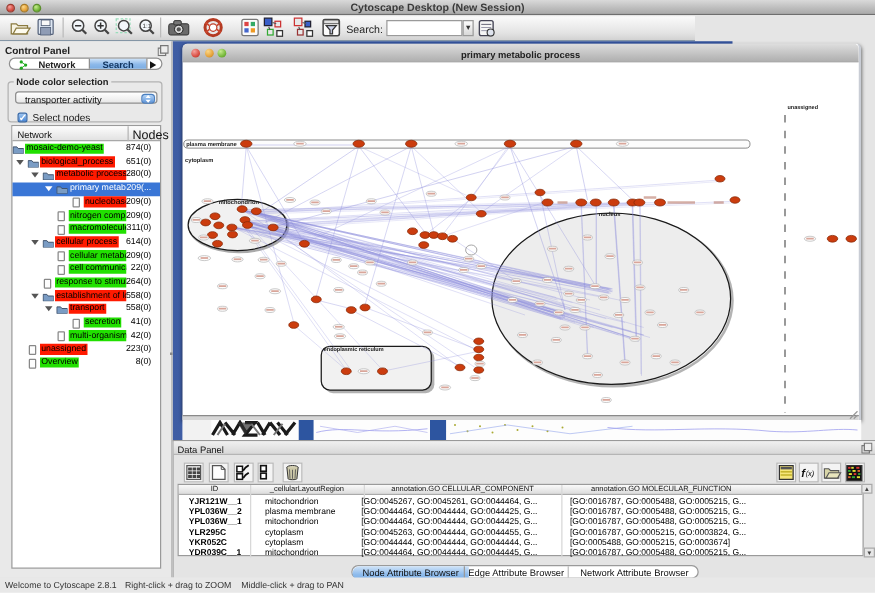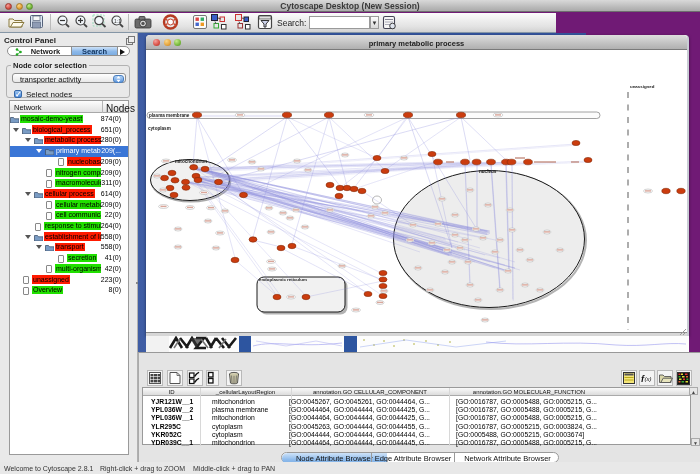--- a/index.html
+++ b/index.html
@@ -1,17 +1,17 @@
 <!DOCTYPE html>
 <html><head>
 <meta charset="utf-8">
 <style>
 * { margin:0; padding:0; box-sizing:border-box; }
 html,body { width:700px; height:474px; overflow:hidden; font-family:"Liberation Sans", sans-serif; }
-#app { position:relative; width:700px; height:474px; background:#701a75;text-decoration:underline; }
+#app { position:relative; width:700px; height:474px; background:#e5e5e5;text-decoration:underline; }
 .abs { position:absolute; }
 
 #titlebar { left:0; top:0; width:700px; height:12px;
   background:linear-gradient(#d9d9d9,#bcbcbc 60%,#aaaaaa);
   border-bottom:1px solid #6e6e6e; }
 .tl { position:absolute; top:3px; width:7px; height:7px; border-radius:50%; }
 #titletext { position:absolute; top:1px; left:0; width:700px; text-align:center;
   font-size:8.5px; font-weight:bold; color:#3a3a3a; }
 
 #toolbar { left:0; top:13px; width:556px; height:20px;
@@ -73,21 +73,21 @@
 #dthead div { position:absolute; top:1px; text-align:center; white-space:nowrap; }
 .drow { position:absolute; left:0; width:547px; height:8.2px; font-size:6.8px; color:#000; white-space:nowrap; }
 .drow b { position:absolute; left:8px; top:1px; font-weight:bold; }
 .drow .c2 { position:absolute; left:69px; top:1px; }
 .drow .c3 { position:absolute; left:146px; top:1px; }
 .drow .c4 { position:absolute; left:313px; top:1px; }
 .dcolsep { position:absolute; top:0; width:1px; height:58px; background:#d8d8d8; }
 
 #btabs { position:absolute; left:142px; top:99px; width:278px; height:11px; border:1px solid #9a9a9a; border-radius:6px; background:#fff; }
 #btabs div { position:absolute; top:0; height:11px; font-size:7.5px; color:#111; text-align:center; line-height:11px; }
-#bt1 { left:0; width:105px; background:linear-gradient(#cfe3f8,#8ebbec 60%,#7fb0e4); border-radius:6px 0 0 6px; }
+#bt1 { left:0; width:93px; background:linear-gradient(#cfe3f8,#8ebbec 60%,#7fb0e4); border-radius:6px 0 0 6px; }
 #bt2 { left:89px; width:83px; border-left:1px solid #9a9a9a; }
 #bt3 { left:172px; width:106px; border-left:1px solid #9a9a9a; border-radius:0 6px 6px 0;}
 
 #statusbar { left:0; top:462px; width:700px; height:12px; background:#e8e8e8; font-size:7px; color:#333; }
 #statusbar span { position:absolute; top:3px; }
 </style>
 </head>
 <body>
 <div id="app">
 
@@ -720,20 +720,27 @@
             <div class="file" style="left:13px"></div>
             <div class="lbl g" style="left:22px; max-width:69px">Overview</div>
             <div class="cnt">8(0)</div>
           </div>
         </div>
     </div>
     <div id="splitdot"></div>
   </div>
 
   <div class="abs" id="dpanel">
+    <div id="dptitle">
+        <div class="t">Data Panel</div>
+      <svg style="position:absolute;right:3px;top:1px" width="9" height="9">
+        <rect x="0.5" y="2.5" width="6" height="6" fill="none" stroke="#777" stroke-width="1"></rect>
+        <rect x="2.5" y="0.5" width="6" height="6" fill="#eee" stroke="#777" stroke-width="1"></rect>
+      </svg>
+    </div>
     <div class="dbtn" style="left:8px"></div>
     <div class="dbtn" style="left:28px"></div>
     <div class="dbtn" style="left:48px"></div>
     <div class="dbtn" style="left:67px; width:13px"></div>
     <div class="dbtn" style="left:87px"></div>
     <div class="dbtn" style="left:482px"></div>
     <div class="dbtn" style="left:500px"></div>
     <div class="dbtn" style="left:518px"></div>
     <div class="dbtn" style="left:537px"></div>
     <svg style="position:absolute;left:8px;top:17px" width="560" height="17">

